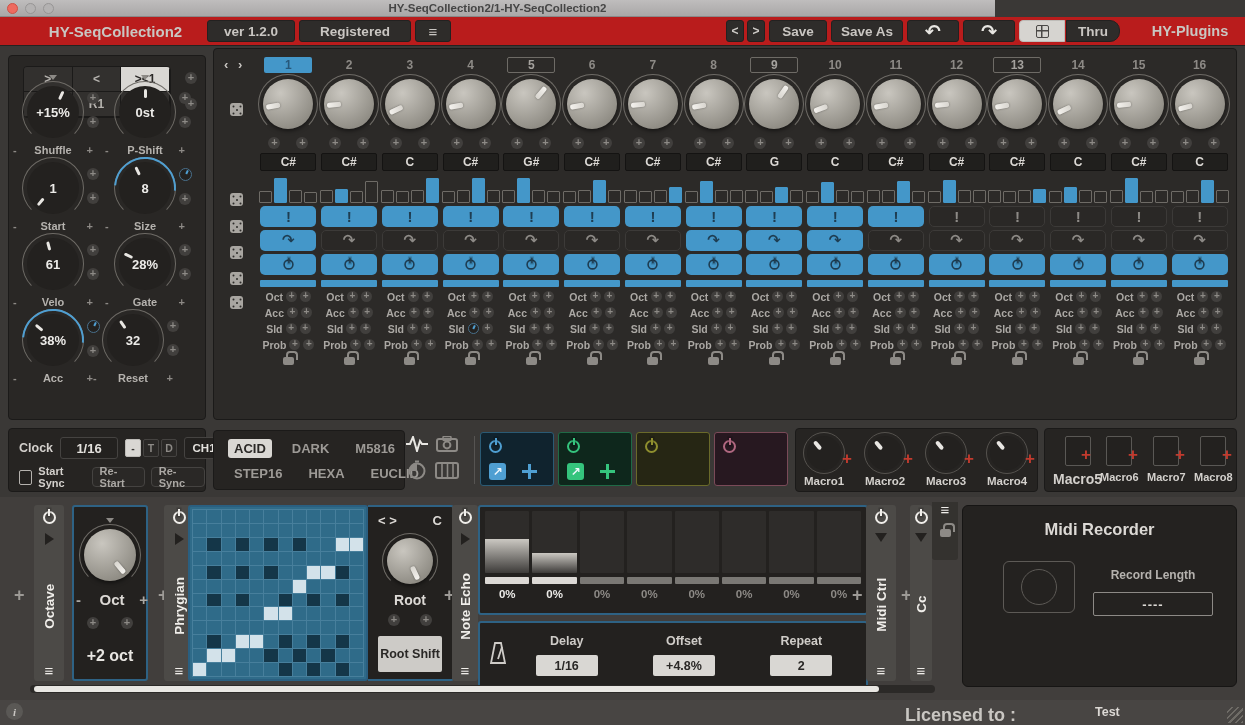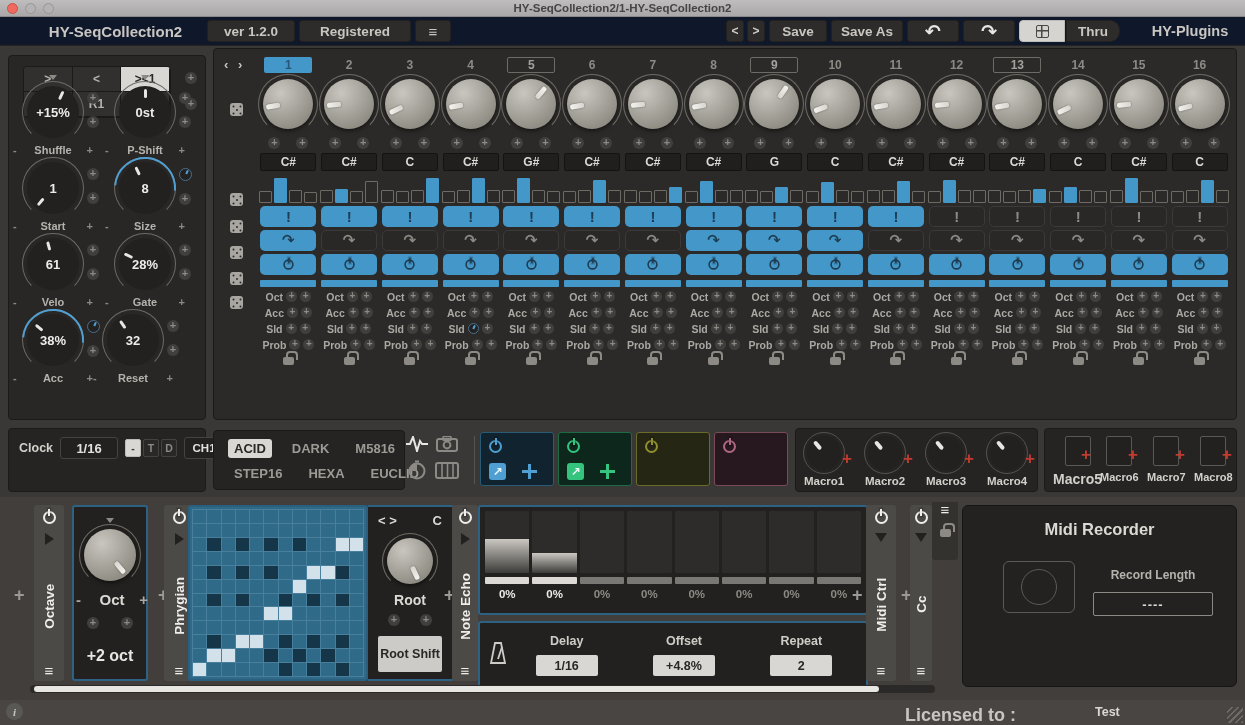--- a/index.html
+++ b/index.html
@@ -1,30 +1,30 @@
 <!DOCTYPE html>
 <html><head>
 <meta charset="utf-8">
 <style>
   * { margin:0; padding:0; box-sizing:border-box; }
   html,body { width:1245px; height:725px; overflow:hidden; }
   body { font-family:"Liberation Sans","DejaVu Sans",sans-serif; background:#3a3836; position:relative;
          -webkit-font-smoothing:antialiased; }
 
   
-  #titlebar { position:absolute; left:0; top:0; width:1245px; height:17px;
+  #titlebar { position:absolute; left:0; top:0; width:995px; height:17px;
     background:linear-gradient(#bfbdbd,#a9a7a7); border-bottom:1px solid #8a8888;
     display:flex; align-items:center; }
   .tl { width:11px; height:11px; border-radius:50%; margin-left:7px; }
   .tl.red { background:#ee6a5f; border:1px solid #ce5247; }
   .tl.dim { background:#b4b2b2; border:1px solid #979595; }
   #win-title { position:absolute; width:100%; text-align:center; font-size:11.5px; color:#454545; font-weight:bold; }
 
   
-  #header { position:absolute; left:0; top:17px; width:1245px; height:29px; background:#0f172a;
+  #header { position:absolute; left:0; top:17px; width:1245px; height:29px; background:#b91c1c;
     border-bottom:1px solid #252321; }
   .hitem { position:absolute; top:3px; height:22px; display:flex; align-items:center; justify-content:center;
     color:#c9c6c2; font-size:13.5px; font-weight:bold; }
   .hbox { background:#2e2c2a; border:1px solid #232120; border-radius:3px; }
   .hbtn-light { background:#d6d4d0; border:1px solid #bebcb8; border-radius:3px; color:#3a3836; }
   .arrow-btn { width:18px; background:#2e2c2a; border:1px solid #232120; color:#cfccc8; font-size:12px; border-radius:3px;}
   .hamb { letter-spacing:0; font-size:15px; }
   .curve { font-size:19px; color:#e8e6e2; font-weight:bold; }
   .gridglyph { width:13px; height:13px; border:1.5px solid #4a4846; border-radius:2px;
     background:linear-gradient(#4a4846,#4a4846) center/100% 1.5px no-repeat,
@@ -1149,20 +1149,26 @@
   <div class="crow" style="left:10px; top:8px; gap:7px;">
     <span class="clabel">Clock</span>
     <span class="cvbox" style="width:58px; height:22px;">1/16</span>
     <span id="clock-modes" style="display:flex; gap:2px;">
         <span class="tdbtn sel">-</span>
         <span class="tdbtn">T</span>
         <span class="tdbtn">D</span>
       </span>
     <span class="cvbox" style="width:40px; height:22px; font-size:11.5px;">CH1</span>
   </div>
+  <div class="crow" style="left:10px; top:36px; gap:6px;">
+    <span class="checkbox"></span>
+    <span class="clabel" style="font-size:11px;">Start Sync</span>
+    <span class="smallbtn">Re-Start</span>
+    <span class="smallbtn">Re-Sync</span>
+  </div>
 </div>
 
 <div class="cpanel" id="mode-panel">
   <div class="mode-row" style="left:14px; top:8px;" id="mode-row-1">
       <span class="mode-item active">ACID</span>
       <span class="mode-item">DARK</span>
       <span class="mode-item">M5816</span>
     </div>
   <div class="mode-row" style="left:14px; top:33px;" id="mode-row-2">
       <span class="mode-item">STEP16</span>

